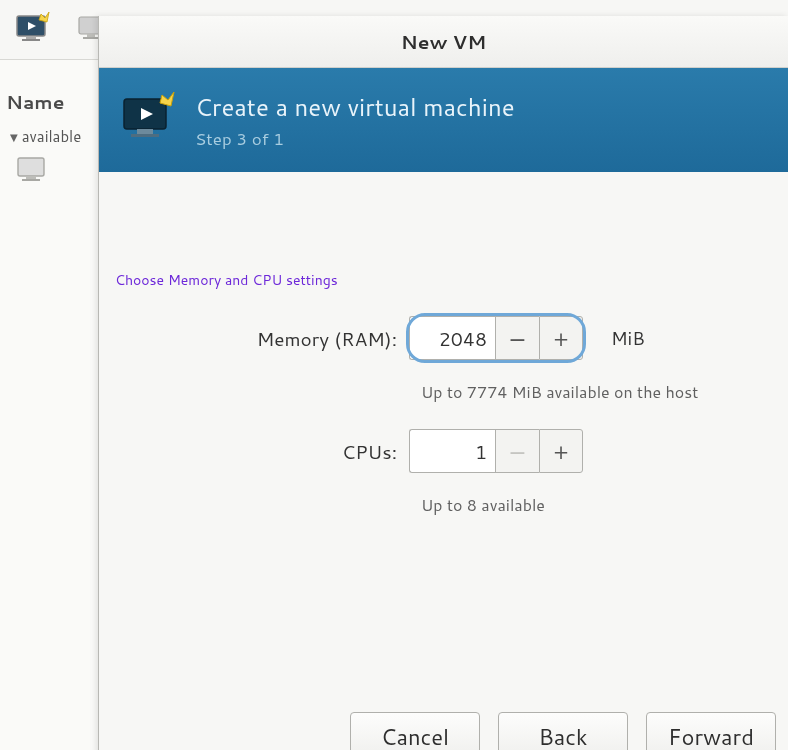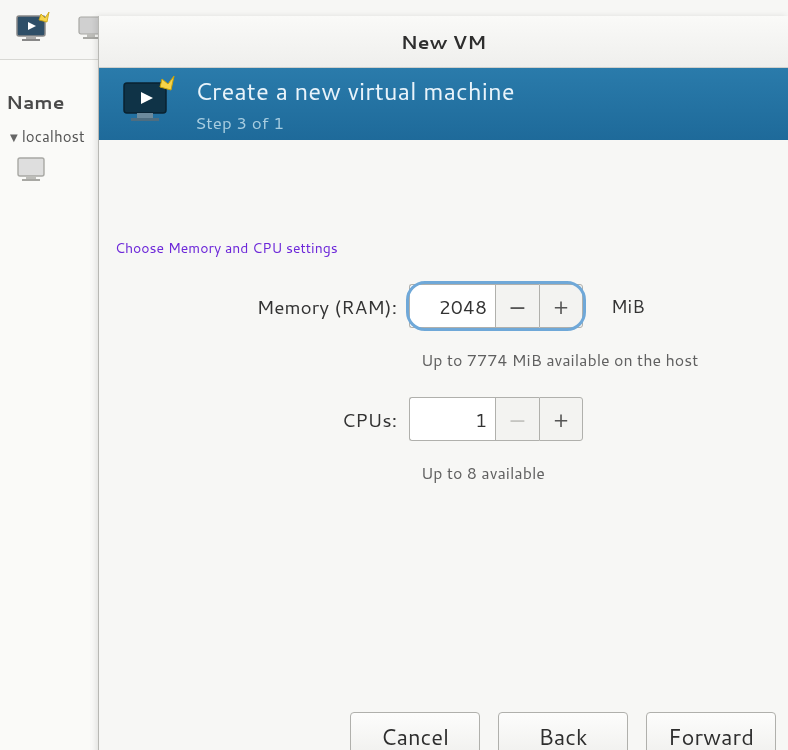--- a/index.html
+++ b/index.html
@@ -97,21 +97,21 @@
     justify-content: center;
   }
   .dialog-title {
     font-size: 19px;
     font-weight: bold;
     color: #2e2e2e;
   }
   .dialog-header {
     background: #2673a0;
     background: linear-gradient(#2a7bab, #1e6a9a);
-    height: 72px;
+    height: 104px;
     display: flex;
     align-items: center;
     padding: 8px 20px;
     gap: 18px;
     color: #fff;
   }
   .hdr-icon {
     width: 58px; height: 58px;
     flex-shrink: 0;
   }
@@ -263,21 +263,21 @@
         <circle cx="11" cy="12" r="4" fill="none" stroke="#b8b8b4" stroke-width="2"></circle>
       </svg>
     </span>
   </div>
 
   <div class="bg-header-name">Name</div>
 
   <div class="bg-tree">
     <div class="tree-host">
       <span class="caret">▼</span>
-      <span>localhost</span>
+      <span>available</span>
     </div>
     <div class="tree-vm">
       <svg width="36" height="36" viewBox="0 0 36 36">
         <rect x="4" y="5" width="26" height="18" rx="2" fill="#dedede" stroke="#a8a8a4" stroke-width="1.4"></rect>
         <rect x="12" y="23" width="10" height="3" fill="#bdbdb9"></rect>
         <rect x="8" y="26" width="18" height="2" fill="#a8a8a4"></rect>
       </svg>
     </div>
   </div>
 </div>

